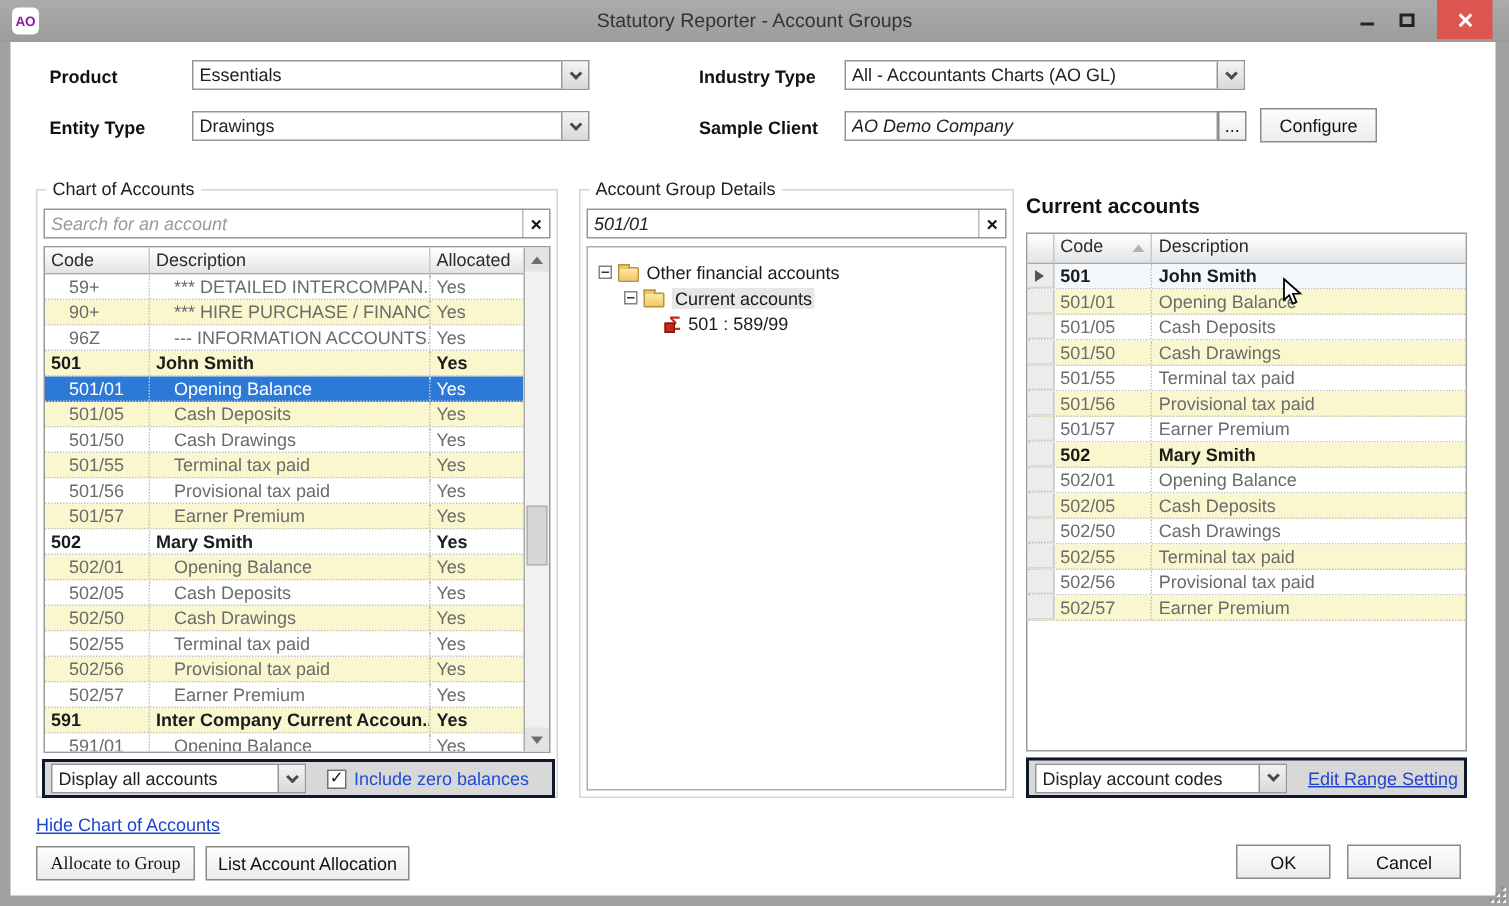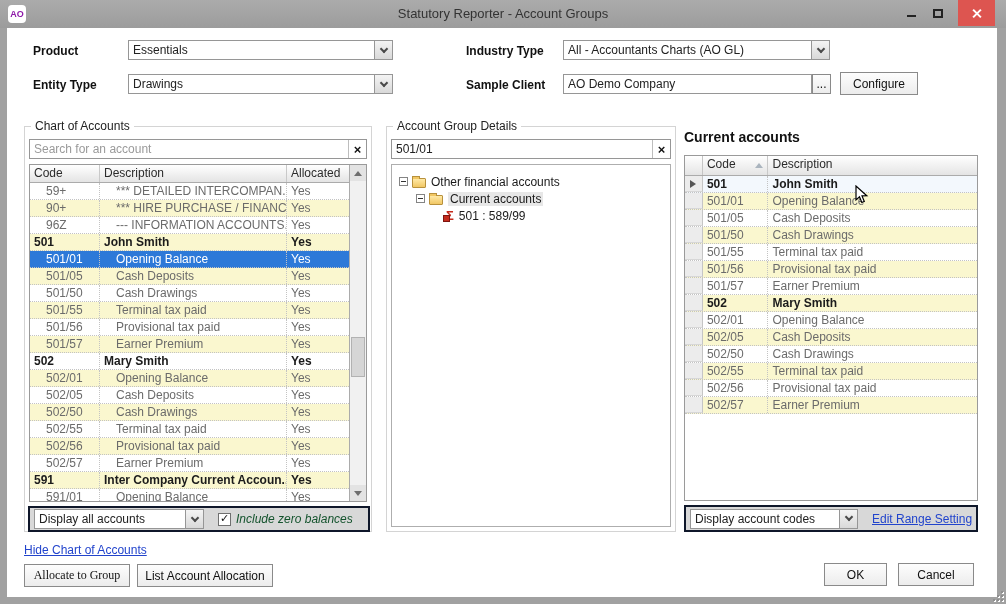--- a/index.html
+++ b/index.html
@@ -30,21 +30,21 @@
   .field-label { position:absolute; font-weight:bold; font-size:12px; color:#111; }
 
   .combo { position:absolute; height:20px; border:1px solid #969696; background:#fff; }
   .combo .combo-value { position:absolute; left:4px; top:2px; right:22px; white-space:nowrap; overflow:hidden; font-size:12px; color:#222; }
   .combo .combo-btn { position:absolute; right:0; top:0; bottom:0; width:18px; border-left:1px solid #969696;
                       background:linear-gradient(#f4f4f4,#d9d9d9); display:flex; align-items:center; justify-content:center; }
   .chev { width:6px; height:6px; border-right:2px solid #4a4a4a; border-bottom:2px solid #4a4a4a; transform:rotate(45deg); margin-top:-3px; }
 
   .textbox { position:absolute; height:20px; border:1px solid #969696; background:#fff; }
   .textbox input { position:absolute; left:0; top:0; width:100%; height:100%; border:none; outline:none; padding:0 4px;
-                   font-family:inherit; font-size:12px; color:#222; background:transparent; }
+                   font-family:inherit; font-size:12px; color:#222; background:transparent;font-style:italic; }
   .textbox input::placeholder { color:#9a9a9a; }
   .clear-btn { position:absolute; right:0; top:0; bottom:0; width:18px; border-left:1px solid #bdbdbd; background:#fff;
                display:flex; align-items:center; justify-content:center; font-weight:bold; font-size:13px; color:#111; }
 
   .push-btn { position:absolute; height:23px; background:linear-gradient(#fdfdfd,#ececec); border:1px solid #8a8a8a;
               font-size:12px; color:#111; display:flex; align-items:center; justify-content:center; }
 
   .groupbox { position:absolute; border:1px solid #d4d4d4; }
   .groupbox .legend { position:absolute; top:-8px; left:6px; background:#fff; padding:0 4px; font-size:12px; color:#222; }
 
@@ -81,21 +81,21 @@
   .arrow-right { width:0; height:0; border-top:4px solid transparent; border-bottom:4px solid transparent; border-left:6px solid #555; }
   .sort-asc { position:absolute; right:4px; top:7px; width:0; height:0; border-left:4px solid transparent; border-right:4px solid transparent; border-bottom:5px solid #aab4be; }
   .trow.current { background:#f3f8fd; }
 
   
   .strip { position:absolute; background:#d8d8d8; border:2px solid #0f172a; display:flex; align-items:center; }
   .strip .combo { position:relative; left:0; top:0; width:170px; height:20px; margin-left:4px; flex:none; }
   .checkbox { width:13px; height:13px; border:1px solid #707070; background:#fff; margin-left:14px; flex:none;
               display:flex; align-items:center; justify-content:center; font-size:11px; color:#111; font-weight:bold; }
   .checkbox.checked::after { content:"✓"; margin-top:-1px; }
-  .cb-label { margin-left:5px; font-size:12px; color:#14532d;font-style:italic; }
+  .cb-label { margin-left:5px; font-size:12px; color:#1d4ed8; }
   a.link { font-size:12px; color:#2244cc; text-decoration:underline; }
   .strip a.link { margin-left:14px; }
 
   
   .tree-panel { position:absolute; border:1px solid #aeaeae; background:#fff; overflow:hidden; }
   .tree-item { display:flex; align-items:center; height:17px; font-size:12px; color:#1a1a1a; white-space:nowrap; }
   .expander { width:9px; height:9px; border:1px solid #848484; background:#fff; position:relative; flex:none; margin-right:4px; }
   .expander::after { content:""; position:absolute; left:1px; right:1px; top:3px; height:1px; background:#333; }
   .folder { width:14px; height:10px; background:linear-gradient(#ffe9a6,#f1c764); border:1px solid #b8913c; border-radius:1px; position:relative; flex:none; margin-right:5px; margin-top:2px; }
   .folder::before { content:""; position:absolute; top:-3px; left:-1px; width:6px; height:2px; background:#f1c764; border:1px solid #b8913c; border-bottom:none; }

